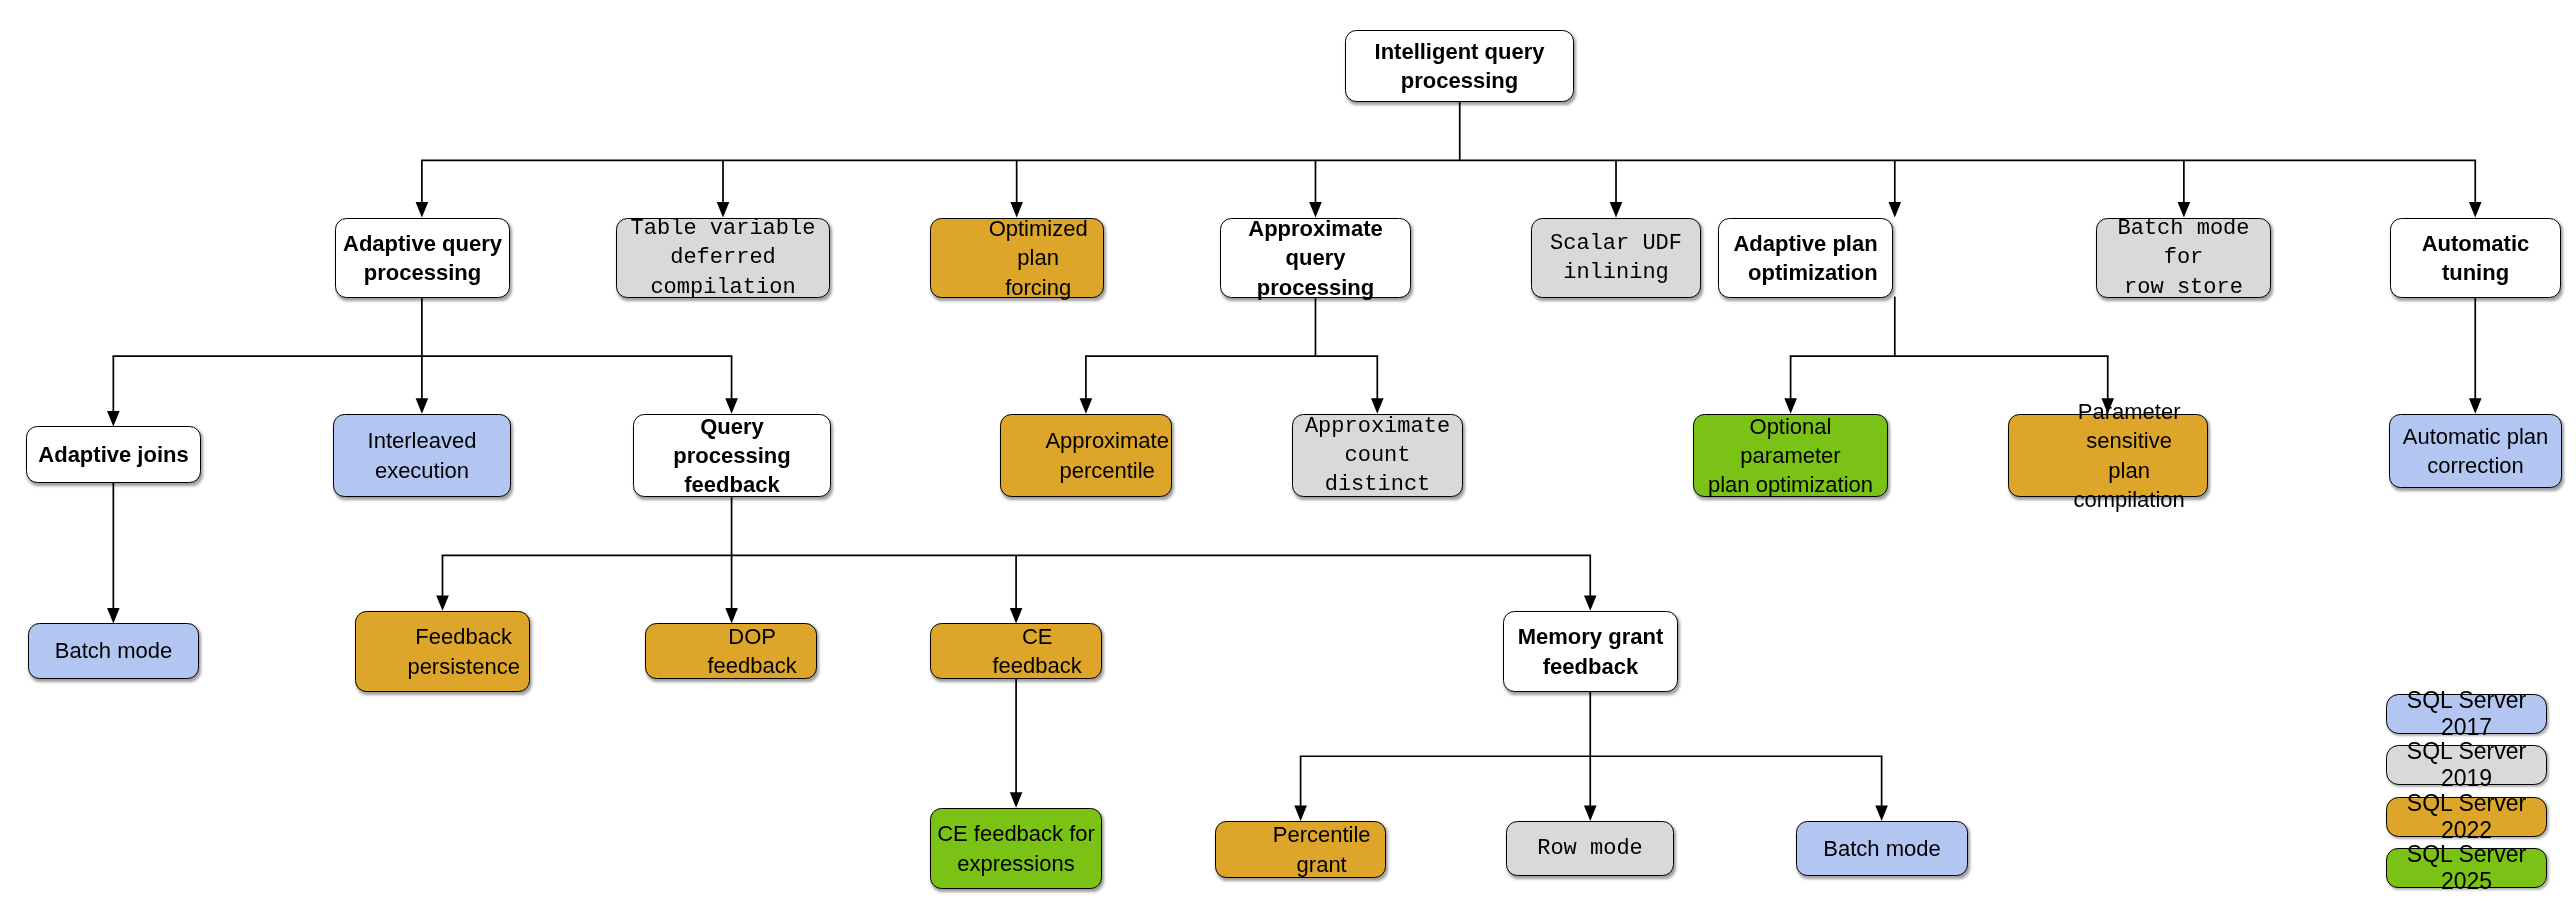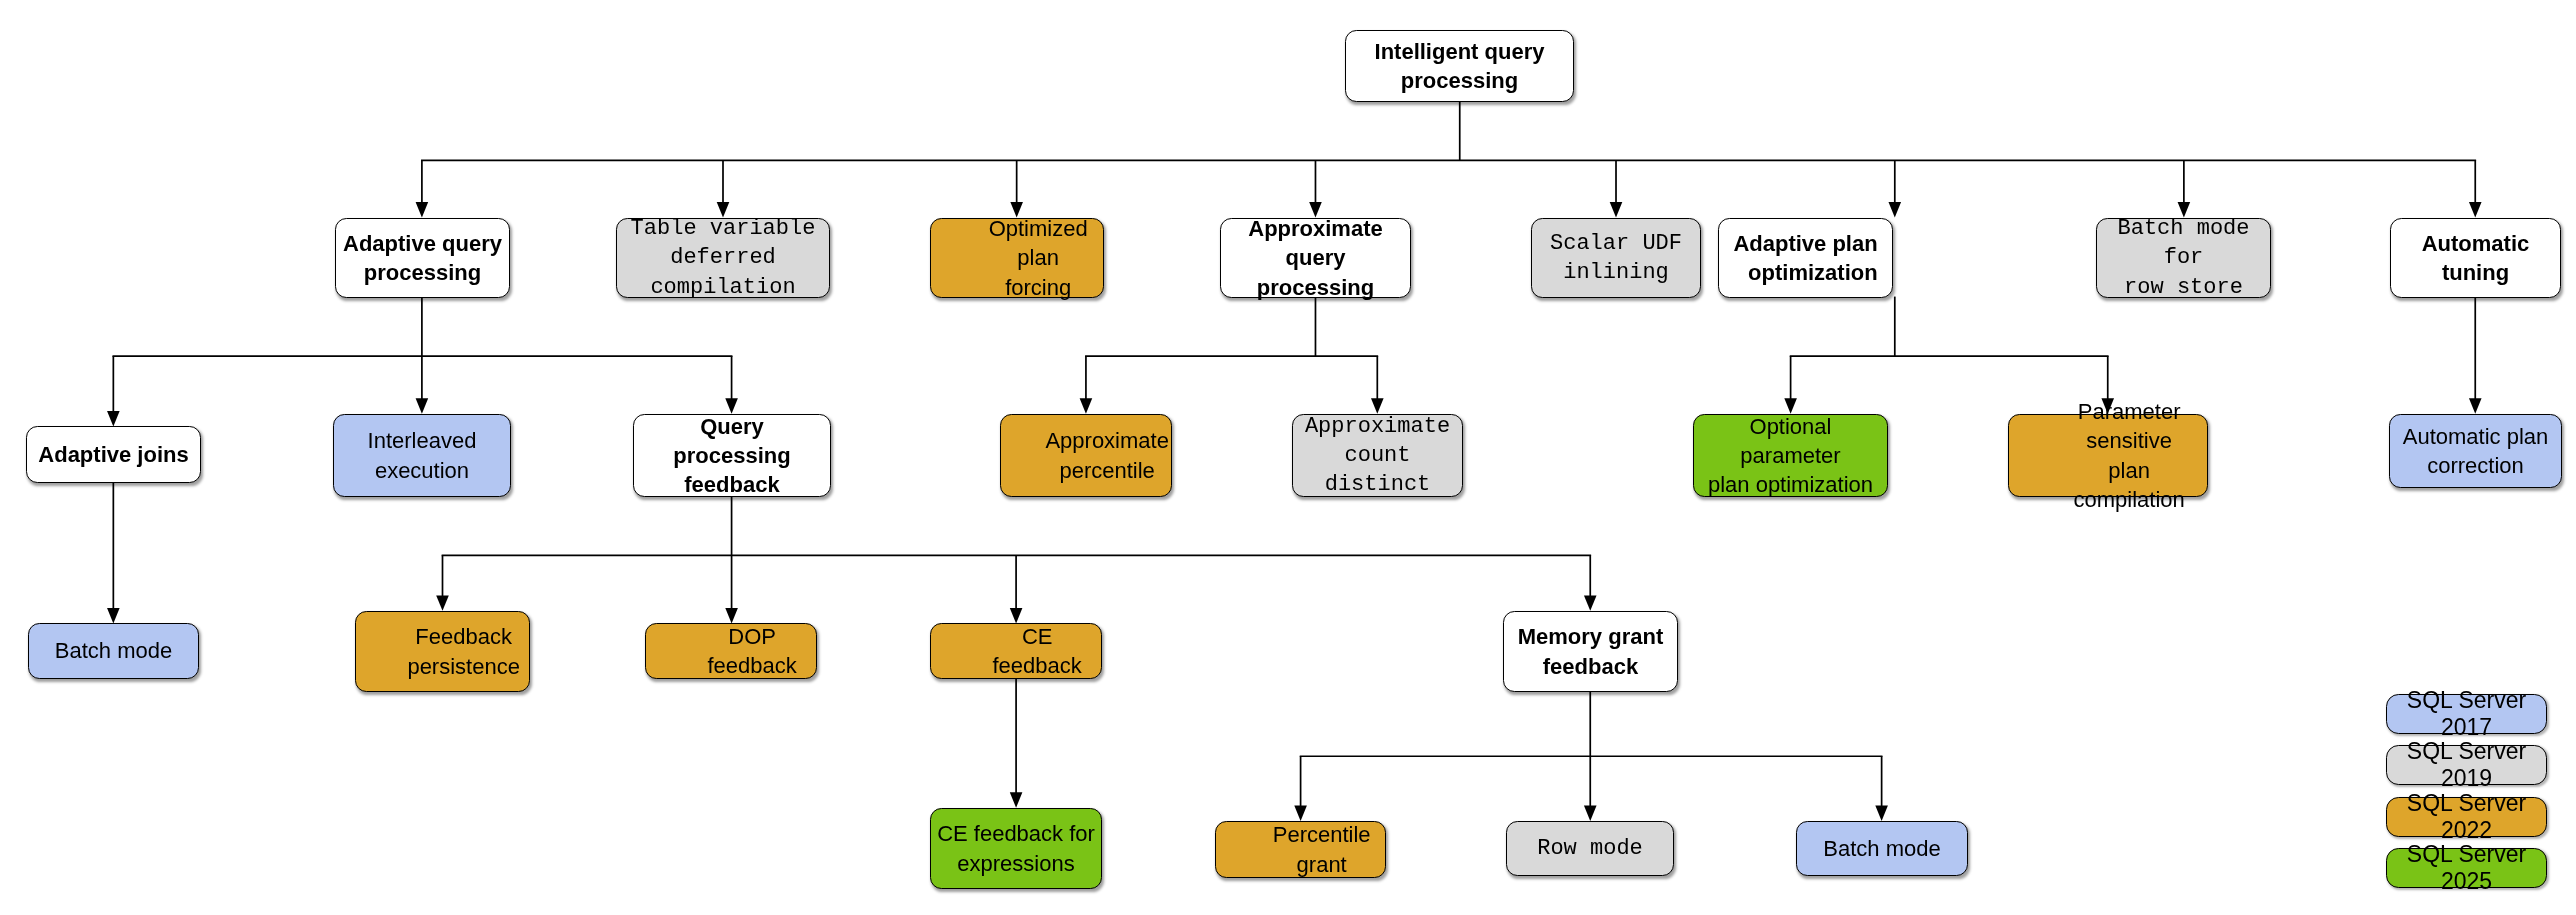--- a/index.html
+++ b/index.html
@@ -27,21 +27,21 @@
   .legend-item{
     position:absolute;box-sizing:border-box;
     display:flex;align-items:center;justify-content:center;text-align:center;
     border:1.7px solid #000;border-radius:12.6px;
     font-size:23px;color:#000;
     box-shadow:1.1px 1.7px 2.3px rgba(0,0,0,0.3);
   }
   .legend-item.sql2017{background:#B3C6F2;}
   .legend-item.sql2019{background:#D9D9D9;}
   .legend-item.sql2022{background:#DEA52B;}
-  .legend-item.sql2025{background:#7AC316;}
+  .legend-item.sql2025{background:#7AC316;border-radius:12px;}
 </style>
 </head>
 <body>
 
 <div id="canvas">
   <svg id="edge-layer" viewBox="0 0 4500 1600" xmlns="http://www.w3.org/2000/svg">
       <line x1="2550" y1="175.5" x2="2550" y2="280" stroke="#000" stroke-width="3"></line>
       <line x1="735.5" y1="280" x2="4325.5" y2="280" stroke="#000" stroke-width="3"></line>
       <line x1="737" y1="280" x2="737" y2="362" stroke="#000" stroke-width="3"></line>
       <polygon points="726,353 748,353 737,380" fill="#000"></polygon>

